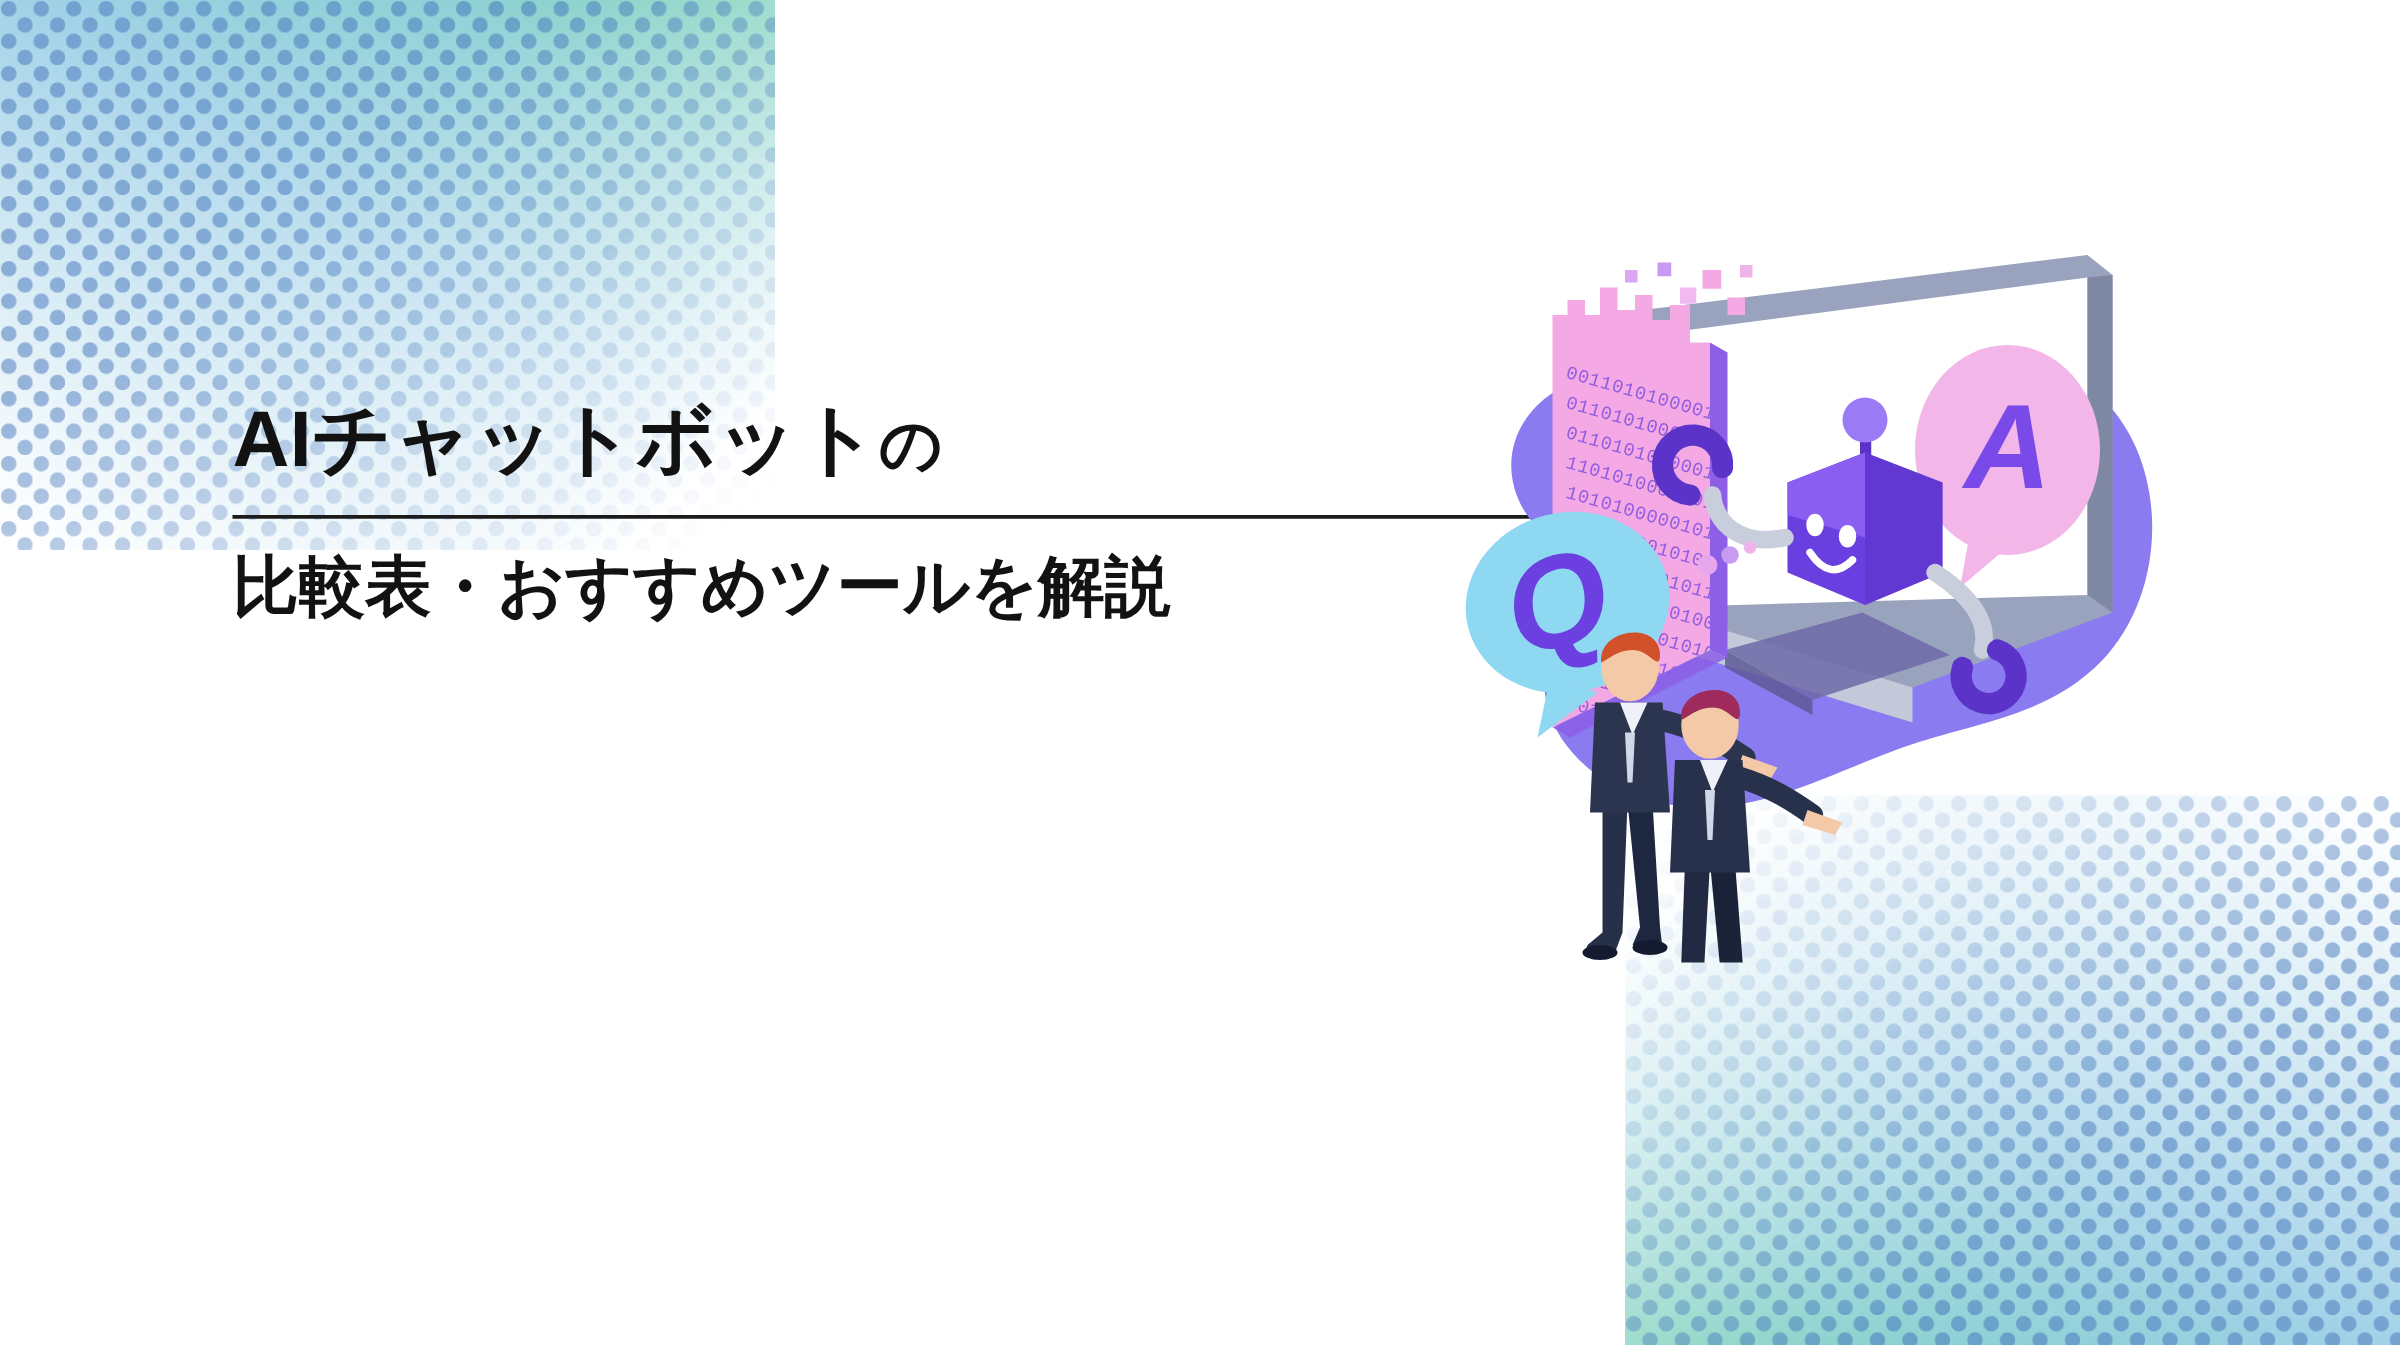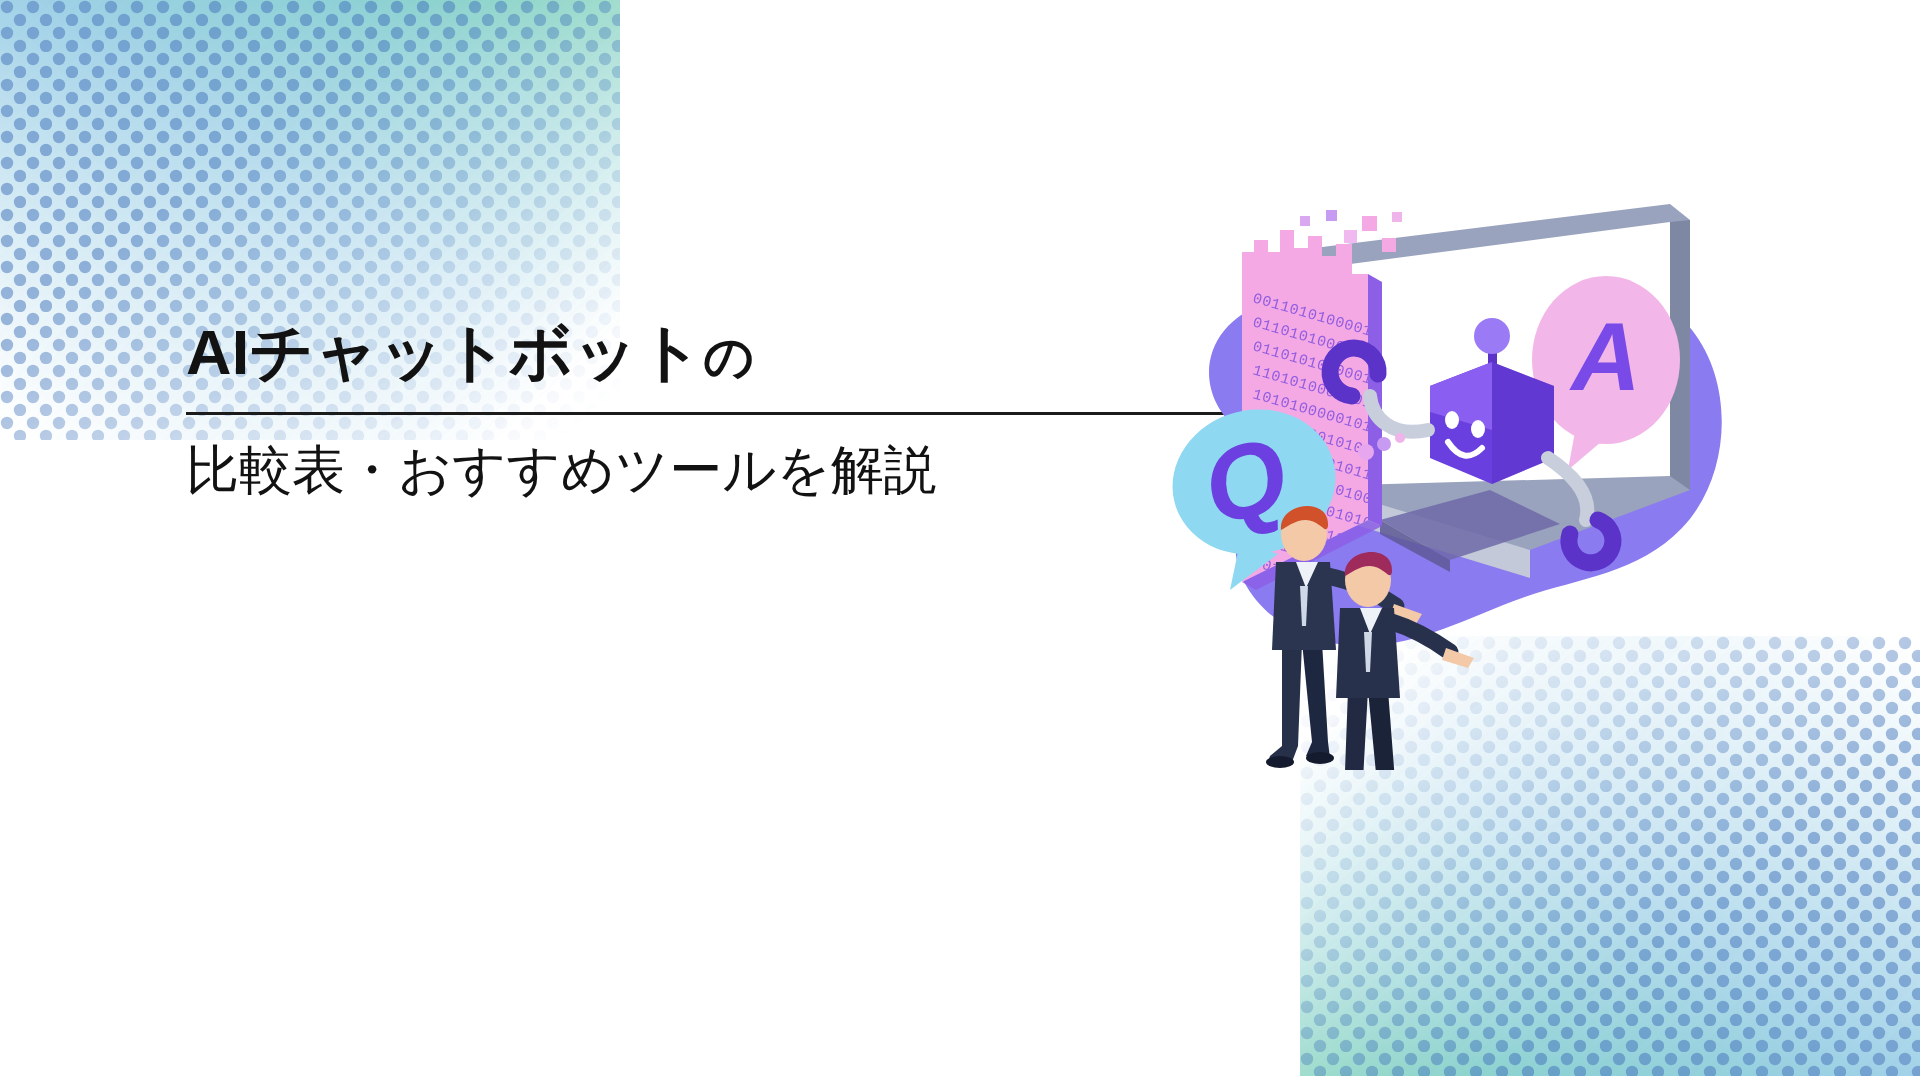--- a/index.html
+++ b/index.html
@@ -45,21 +45,21 @@
   .headline .small{ font-size:50px; }
 
   .rule{
     width:1068px;
     height:3px;
     background:#1b1b1b;
     margin:18px 0 22px 0;
   }
   .subhead{
     margin:0;
-    font-weight:400;
+    font-weight:700;
     color:#121212;
     font-size:53px;
     line-height:1.25;
     white-space:nowrap;
   }
 
   
   .illustration{
     position:absolute;
     left:1130px;

